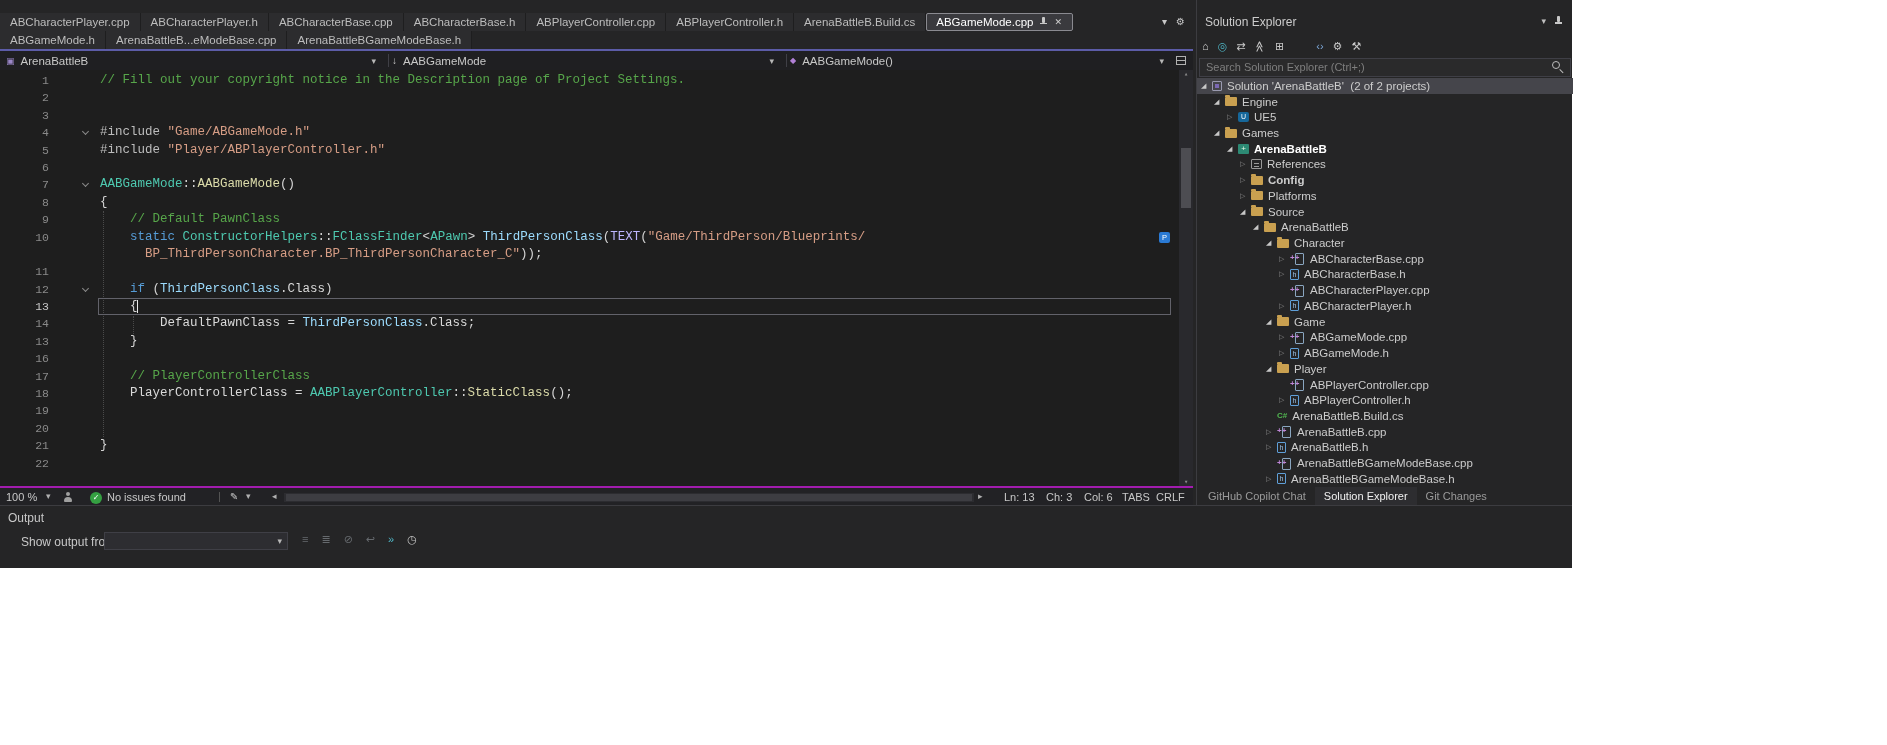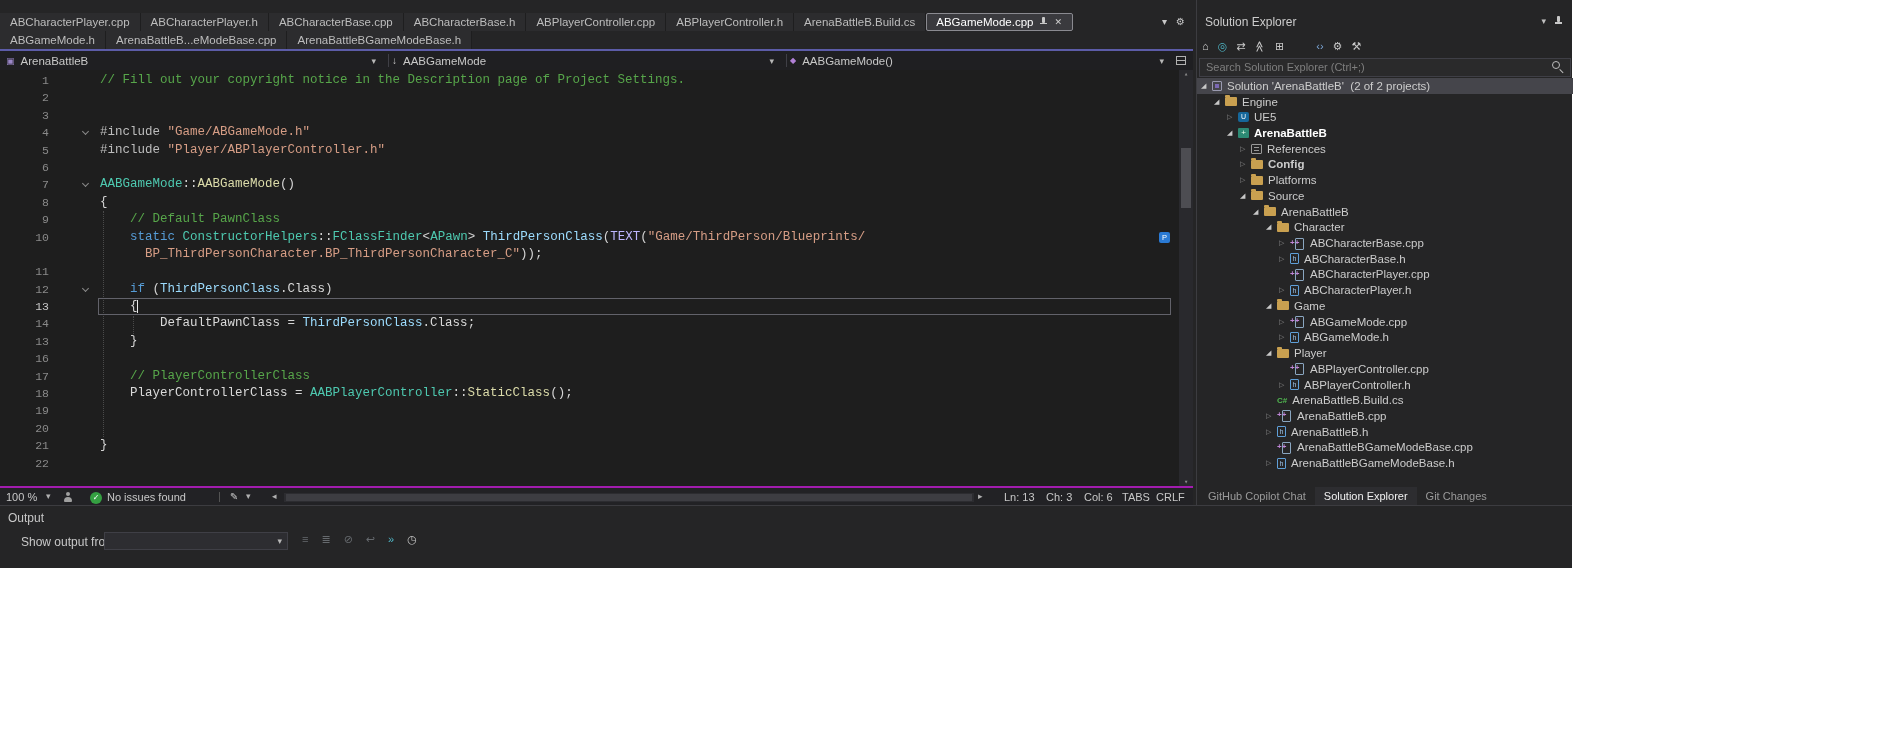--- a/index.html
+++ b/index.html
@@ -277,20 +277,21 @@
         <span class="tbi" style="color: rgb(200, 200, 200);">⚒</span>
       </div>
     <div class="sesearch">
       <input placeholder="Search Solution Explorer (Ctrl+;)" style="">
       <span class="mag"></span>
     </div>
     <div class="setree">
         <div class="srow sel" style="padding-left: 4px;"><span class="tch">◢</span><span class="ti ic-sln"></span><span class="tlabel">Solution 'ArenaBattleB'  (2 of 2 projects)</span></div>
         <div class="srow" style="padding-left: 17px;"><span class="tch">◢</span><span class="ti ic-fld"></span><span class="tlabel">Engine</span></div>
         <div class="srow" style="padding-left: 30px;"><span class="tch col">▷</span><span class="ti ic-ue5">U</span><span class="tlabel">UE5</span></div>
+        <div class="srow" style="padding-left: 17px;"><span class="tch">◢</span><span class="ti ic-fld"></span><span class="tlabel">Games</span></div>
         <div class="srow" style="padding-left: 30px;"><span class="tch">◢</span><span class="ti ic-prj">+</span><span class="tlabel b">ArenaBattleB</span></div>
         <div class="srow" style="padding-left: 43px;"><span class="tch col">▷</span><span class="ti ic-ref"></span><span class="tlabel">References</span></div>
         <div class="srow" style="padding-left: 43px; font-weight: bold;"><span class="tch col">▷</span><span class="ti ic-fld"></span><span class="tlabel">Config</span></div>
         <div class="srow" style="padding-left: 43px;"><span class="tch col">▷</span><span class="ti ic-fld"></span><span class="tlabel">Platforms</span></div>
         <div class="srow" style="padding-left: 43px;"><span class="tch">◢</span><span class="ti ic-fld"></span><span class="tlabel">Source</span></div>
         <div class="srow" style="padding-left: 56px;"><span class="tch">◢</span><span class="ti ic-fld"></span><span class="tlabel">ArenaBattleB</span></div>
         <div class="srow" style="padding-left: 69px;"><span class="tch">◢</span><span class="ti ic-fld"></span><span class="tlabel">Character</span></div>
         <div class="srow" style="padding-left: 82px;"><span class="tch col">▷</span><span class="ti ic-cpp"></span><span class="tlabel">ABCharacterBase.cpp</span></div>
         <div class="srow" style="padding-left: 82px;"><span class="tch col">▷</span><span class="ti ic-doc">h</span><span class="tlabel">ABCharacterBase.h</span></div>
         <div class="srow" style="padding-left: 82px;"><span class="tch"></span><span class="ti ic-cpp"></span><span class="tlabel">ABCharacterPlayer.cpp</span></div>

